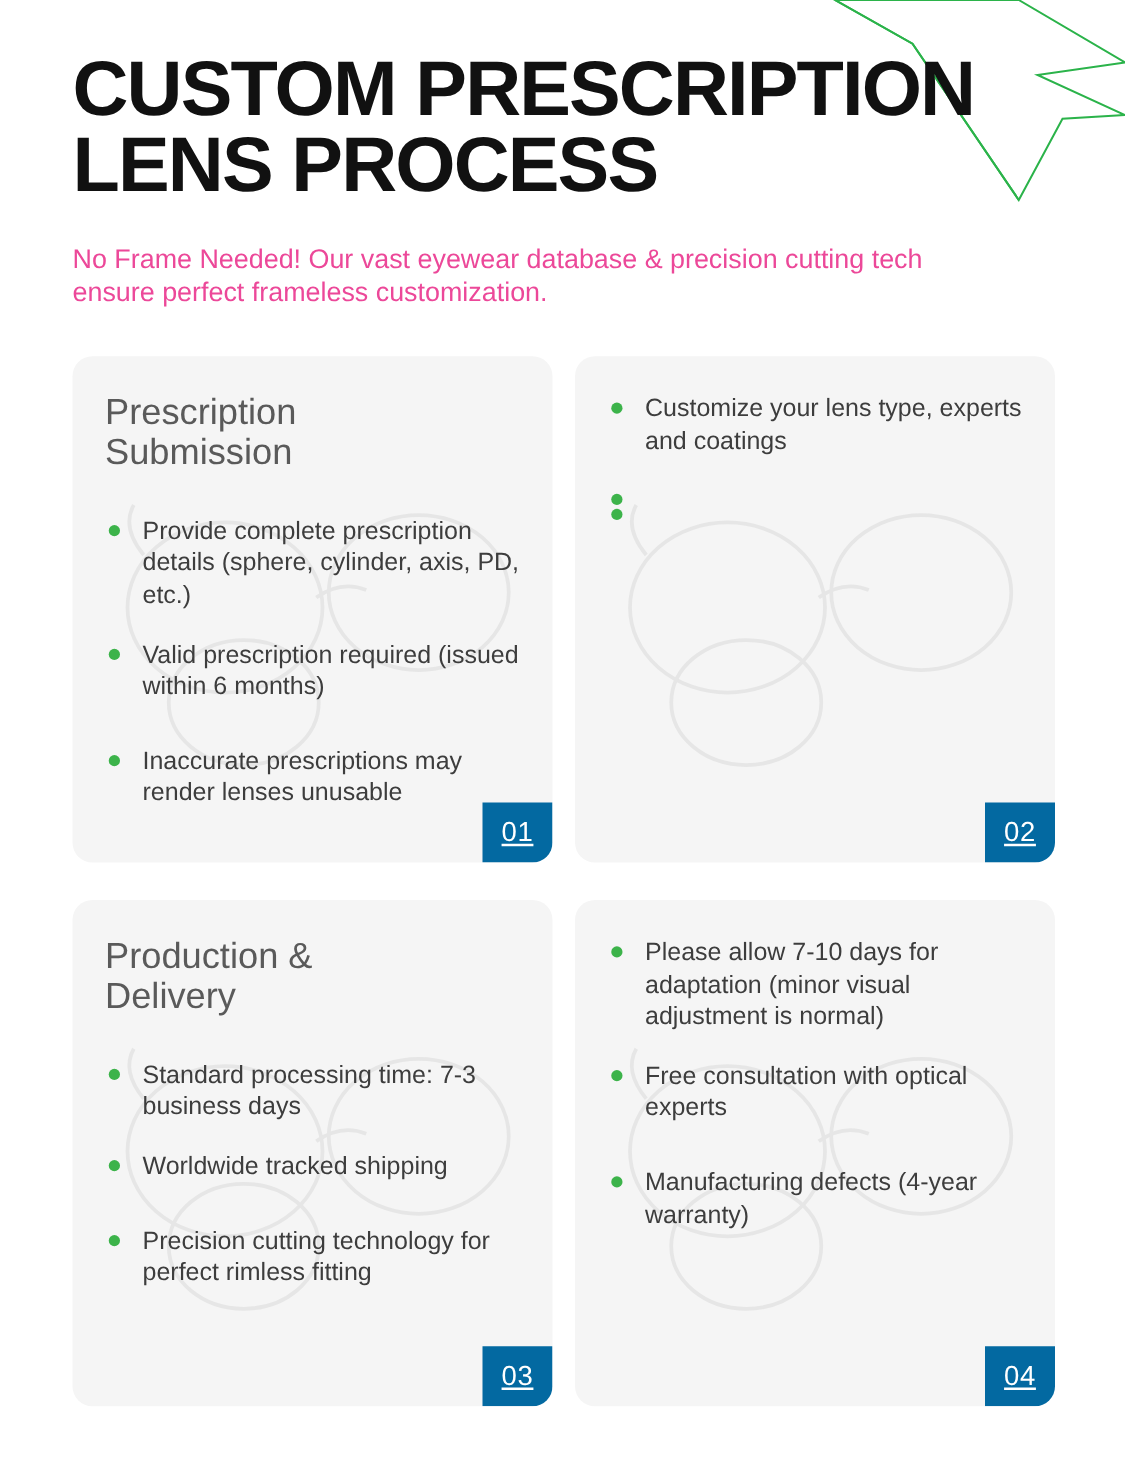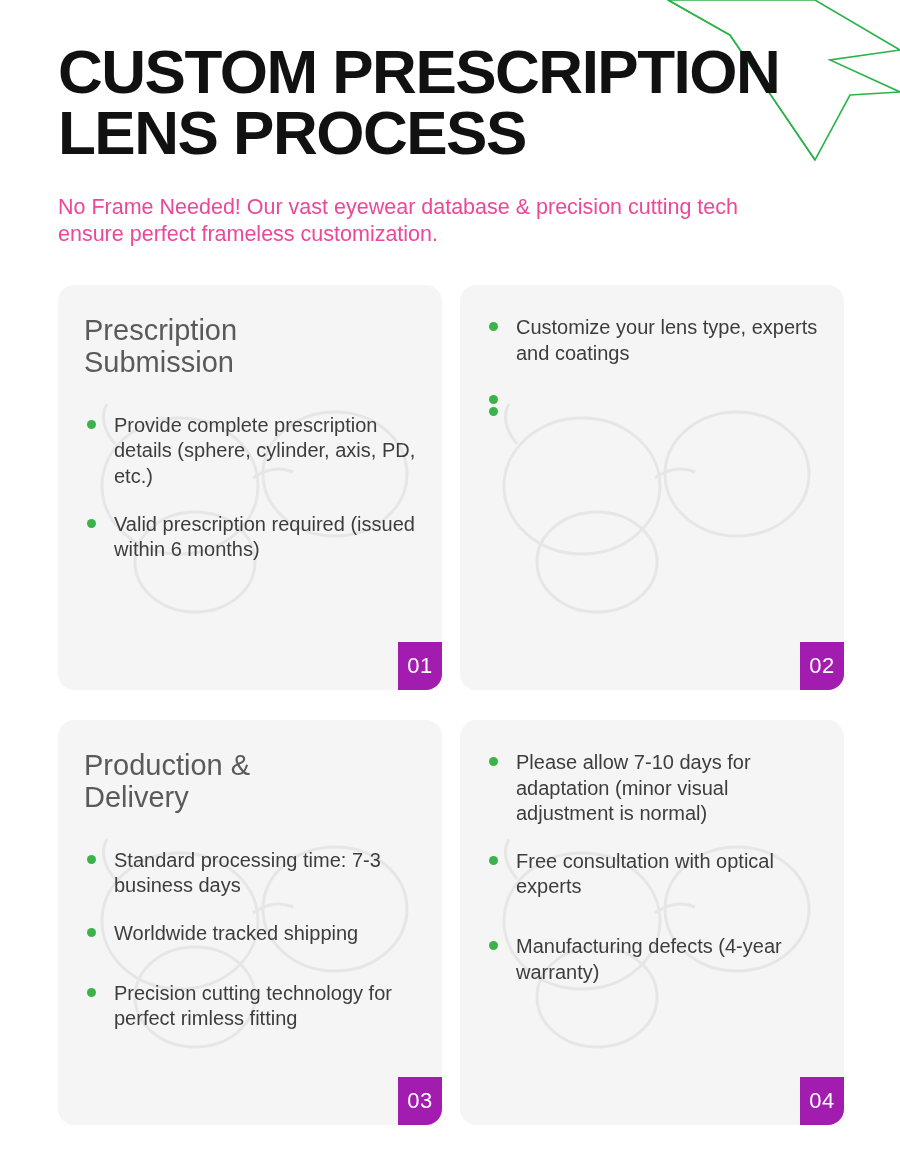--- a/index.html
+++ b/index.html
@@ -127,30 +127,31 @@
     display: block;
   }
   .bullets li.spaced {
     margin-top: 34px;
   }
 
   .badge {
     position: absolute;
     right: 0;
     bottom: 0;
-    width: 44px;
+    width: 56px;
     height: 48px;
-    background: #a21caf;
+    background: #0369a1;
     color: #ffffff;
     font-size: 22px;
     display: flex;
     align-items: center;
     justify-content: center;
     letter-spacing: 0.5px;
     z-index: 3;
+    text-decoration: underline;
   }
   
   .badge.inset {
     right: 0;
     bottom: 0;
   }
 </style>
 </head>
 <body>
 
@@ -175,20 +176,21 @@
         <path d="M30 78 q-18 -22 -8 -40"></path>
         <ellipse cx="110" cy="196" rx="60" ry="50"></ellipse>
       </g>
     </svg>
     <div class="card-inner">
       <h2 class="card-title">Prescription
 Submission</h2>
       <ul class="bullets">
         <li><span class="dot"></span><span>Provide complete prescription details (sphere, cylinder, axis, PD, etc.)</span></li>
         <li><span class="dot"></span><span>Valid prescription required (issued within 6 months)</span></li>
+        <li class="spaced"><span class="dot"></span><span>Inaccurate prescriptions may render lenses unusable</span></li>
       </ul>
     </div>
     <div class="badge inset">01</div>
   </div>
 
   <div class="card">
     <svg class="card-watermark" viewBox="0 0 330 260">
       <g fill="none" stroke="#e6e6e6" stroke-width="3">
         <ellipse cx="95" cy="120" rx="78" ry="68"></ellipse>
         <ellipse cx="250" cy="108" rx="72" ry="62"></ellipse>

